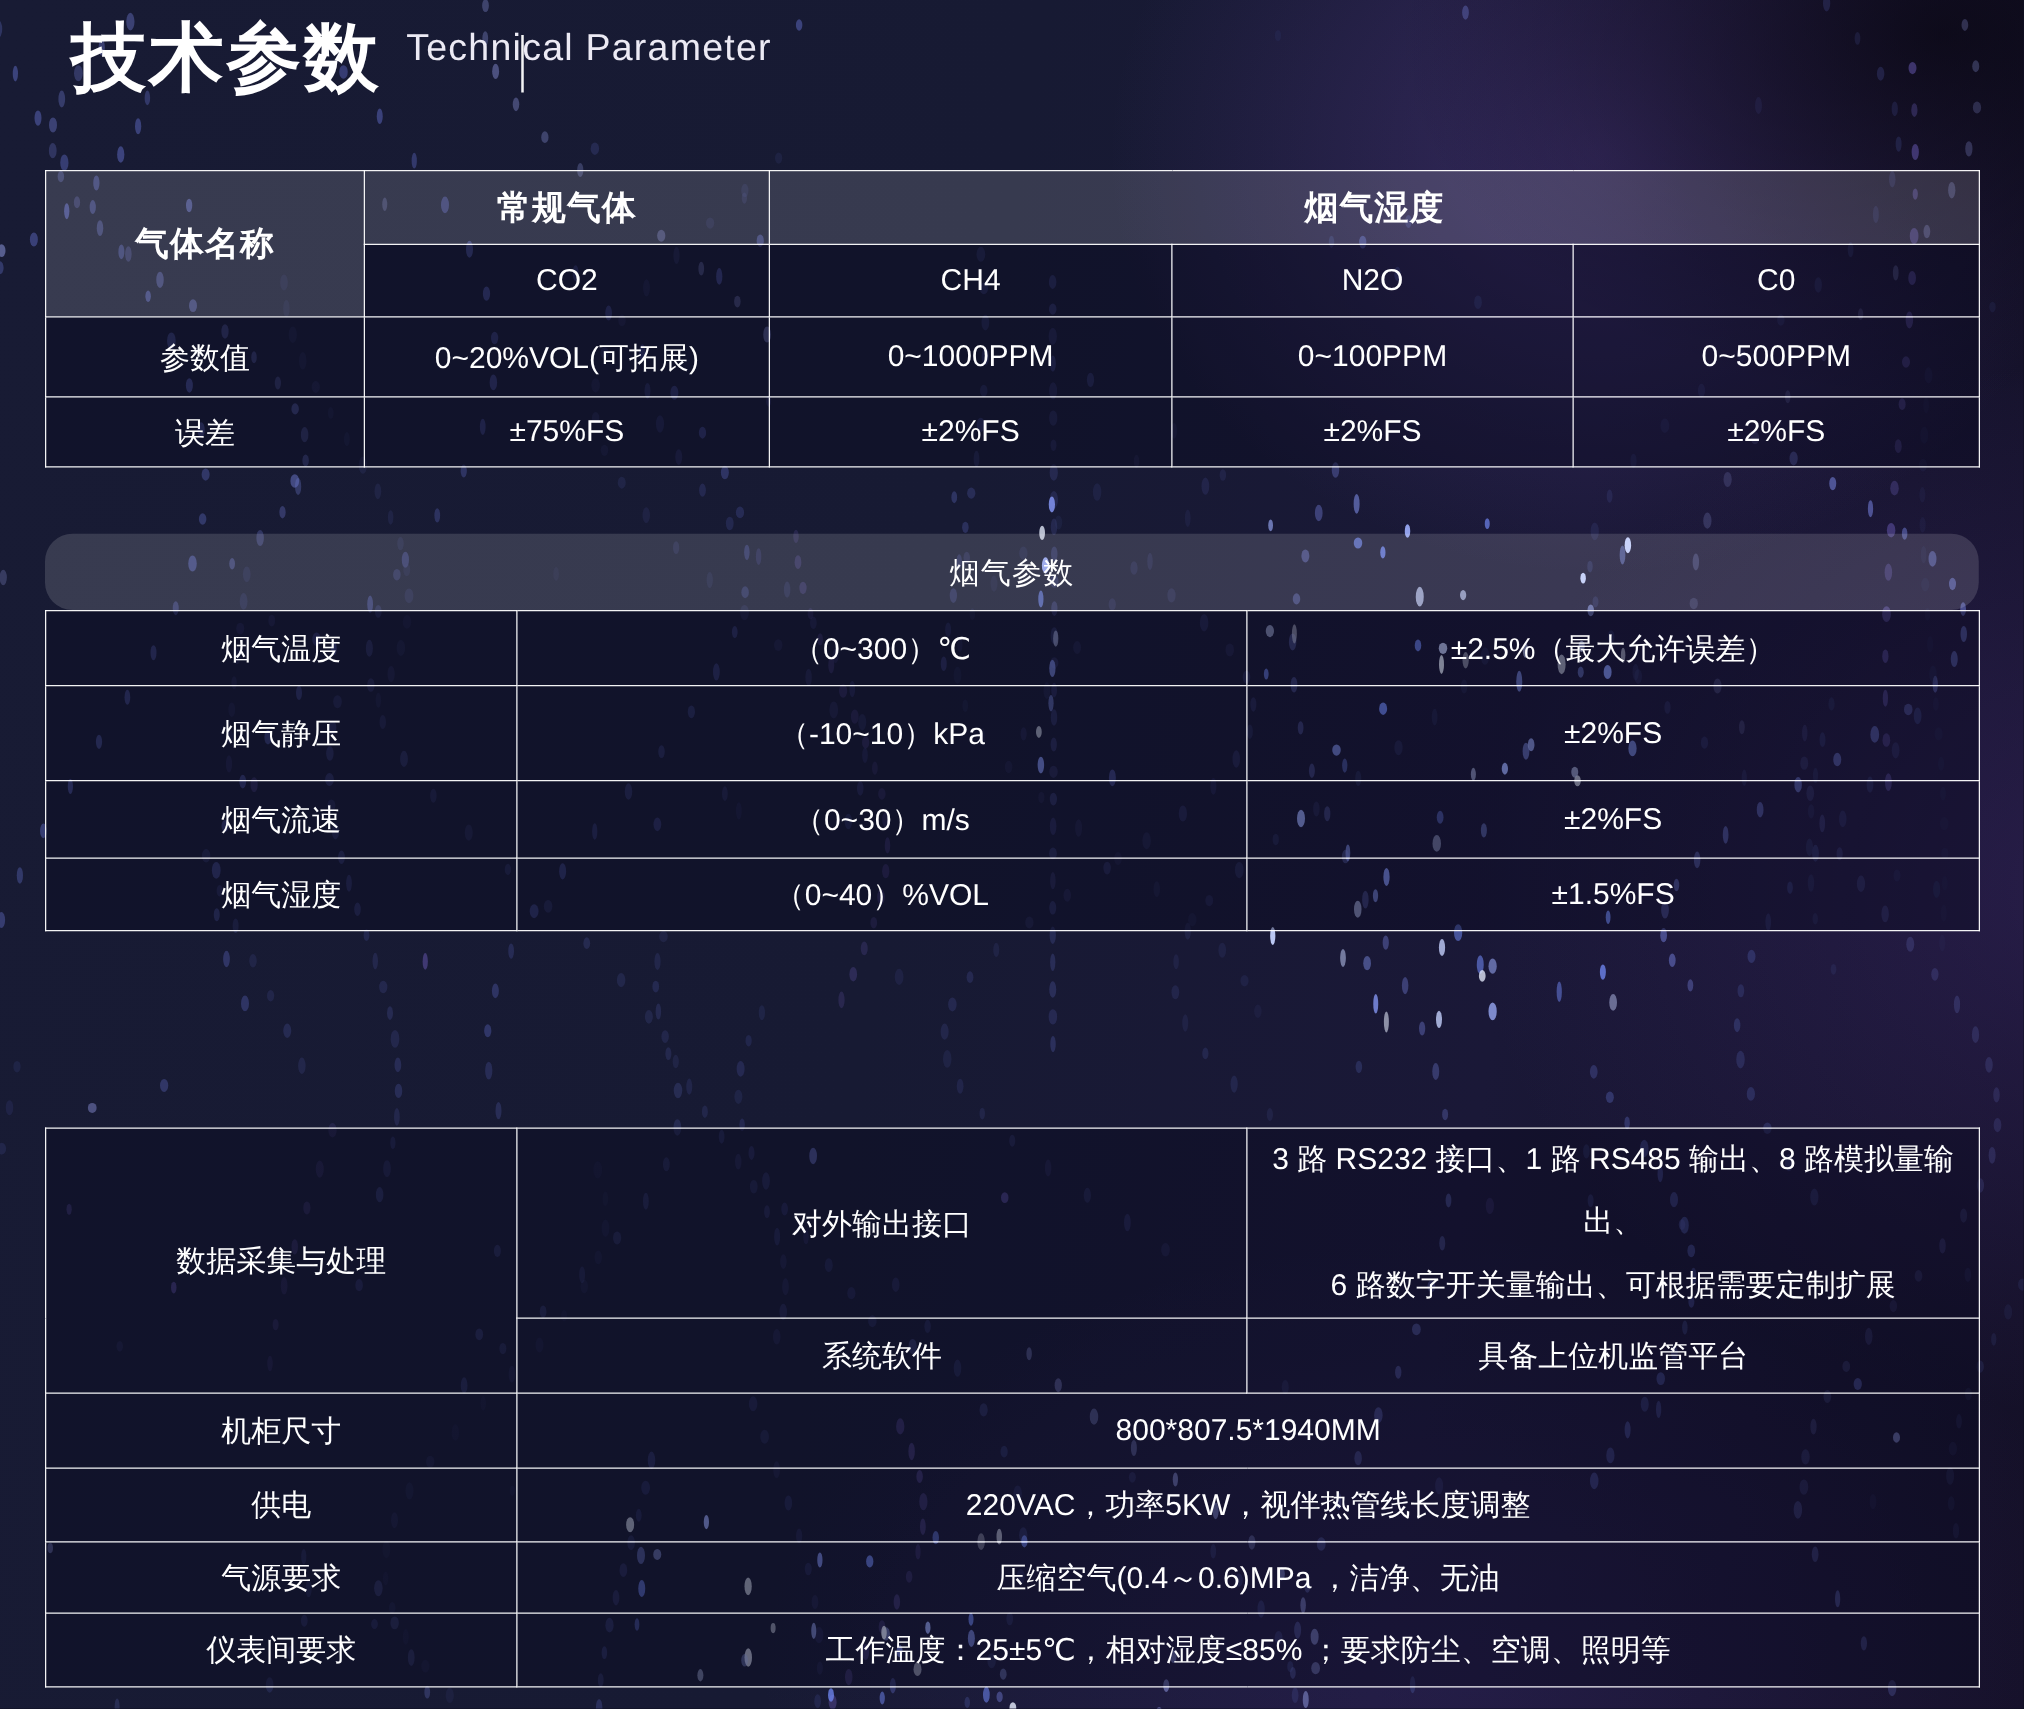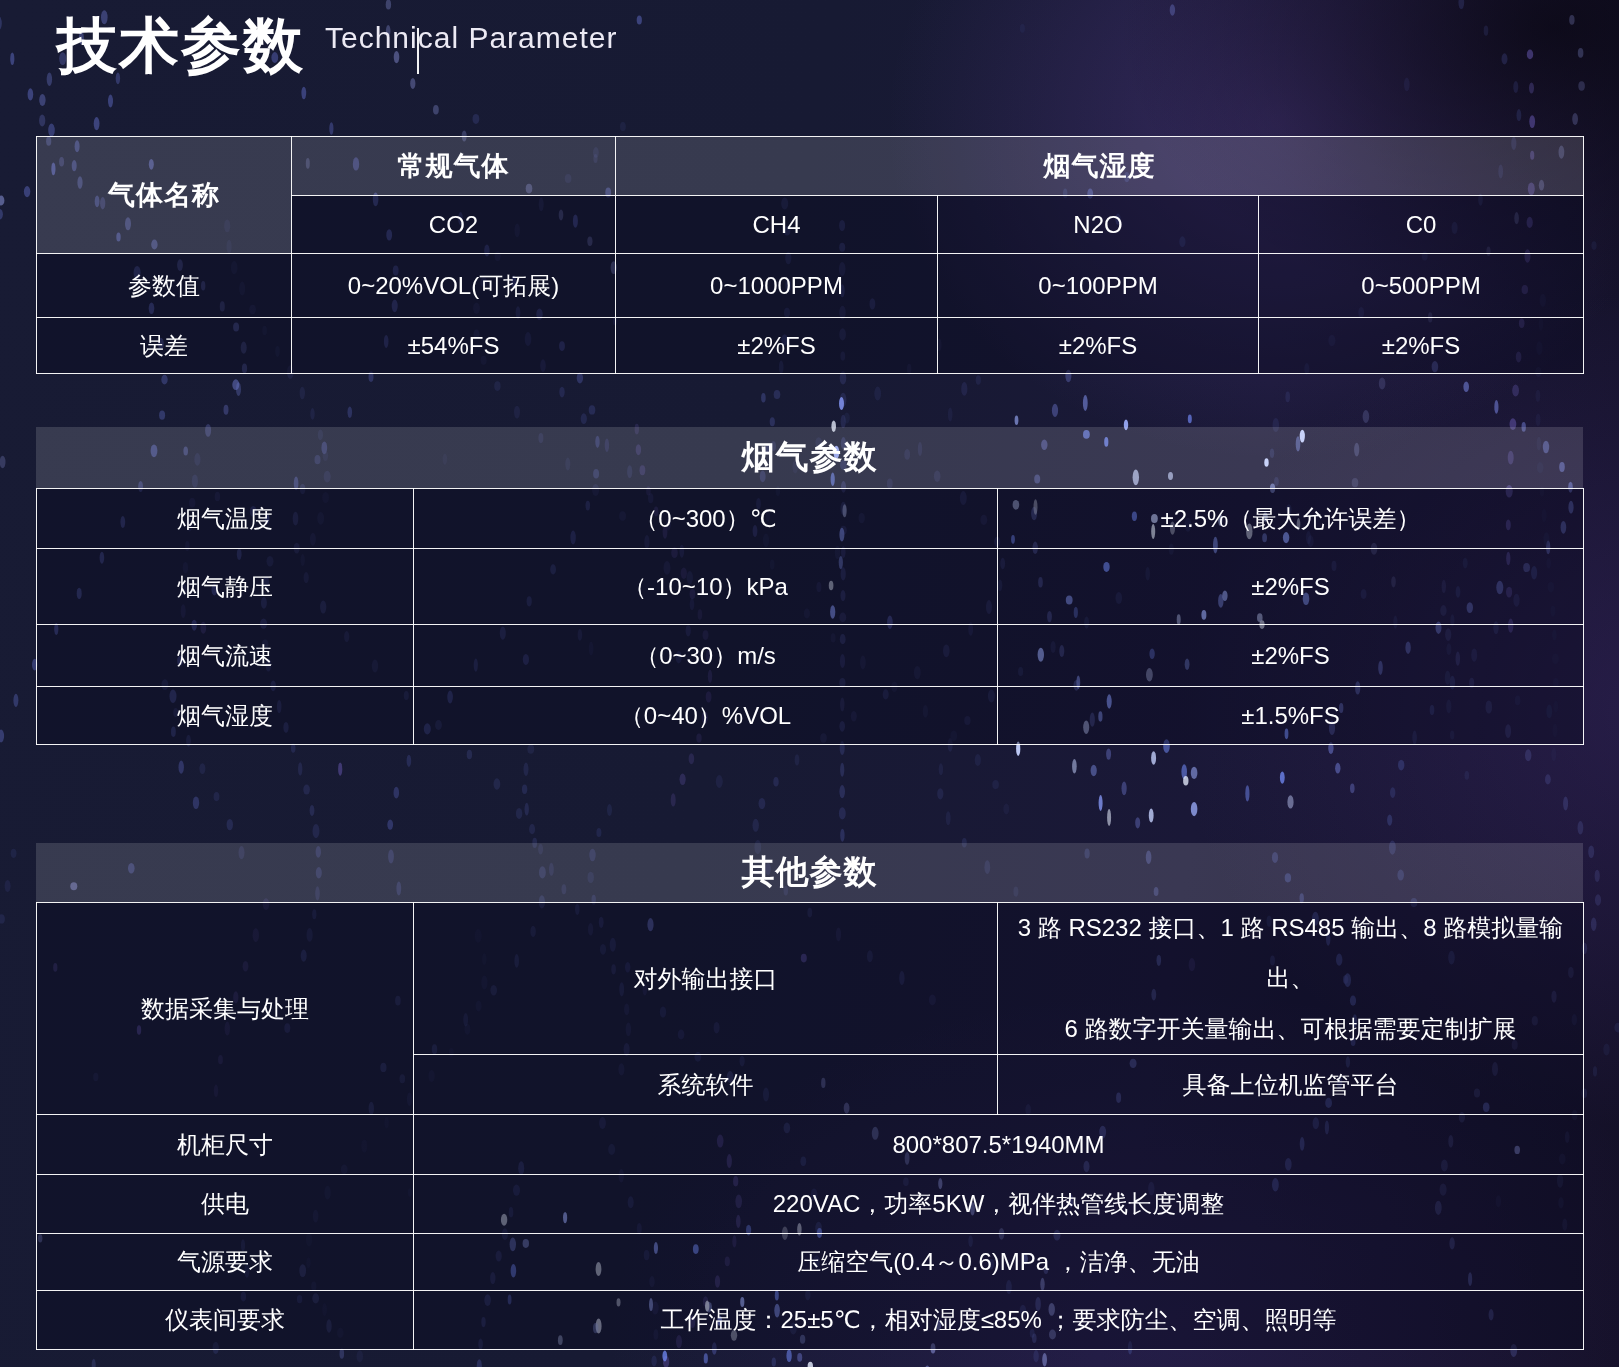--- a/index.html
+++ b/index.html
@@ -29,21 +29,21 @@
     color:#eceaf4;margin-left:20px;vertical-align:18px;
   }
   .text-cursor{
     position:absolute;left:417px;top:28px;width:2px;height:46px;
     background:#ffffff;opacity:.95;z-index:4;
   }
   .band{
     position:absolute;z-index:2;
     background:rgba(255,255,255,0.14);
     display:flex;align-items:center;justify-content:center;
-    font-size:33px;font-weight:bold;letter-spacing:1px;
+    font-size:24px;font-weight:normal;letter-spacing:1px;border-radius:22px;
   }
   table.sheet{
     position:absolute;z-index:2;
     border-collapse:collapse;table-layout:fixed;
   }
   table.sheet td{
     border:1.5px solid rgba(255,255,255,0.95);
     background:rgba(9,10,30,0.42);
     text-align:center;vertical-align:middle;
     font-size:24px;font-weight:400;color:#ffffff;
@@ -941,21 +941,21 @@
     </tr>
     <tr style="height:64px">
       <td>参数值</td>
       <td>0~20%VOL(可拓展)</td>
       <td>0~1000PPM</td>
       <td>0~100PPM</td>
       <td>0~500PPM</td>
     </tr>
     <tr style="height:56px">
       <td>误差</td>
-      <td>±54%FS</td>
+      <td>±75%FS</td>
       <td>±2%FS</td>
       <td>±2%FS</td>
       <td>±2%FS</td>
     </tr>
   </tbody>
     </table>
 
   <div class="band" style="left:36px;top:427px;width:1547px;height:61px;">烟气参数</div>
   <table class="sheet" style="left:36px;top:488px;width:1547px;">
     <colgroup>
@@ -980,21 +980,20 @@
       <td>±2%FS</td>
     </tr>
     <tr style="height:58px">
       <td>烟气湿度</td>
       <td>（0~40）%VOL</td>
       <td>±1.5%FS</td>
     </tr>
   </tbody>
     </table>
 
-  <div class="band" style="left:36px;top:843px;width:1547px;height:59px;">其他参数</div>
   <table class="sheet" style="left:36px;top:902px;width:1547px;">
     <colgroup>
       <col style="width:377px">
         <col style="width:584px">
         <col style="width:586px">
     </colgroup>
     <tbody>
         <tr style="height:121px">
       <td rowspan="2">数据采集与处理</td>
       <td>对外输出接口</td>

